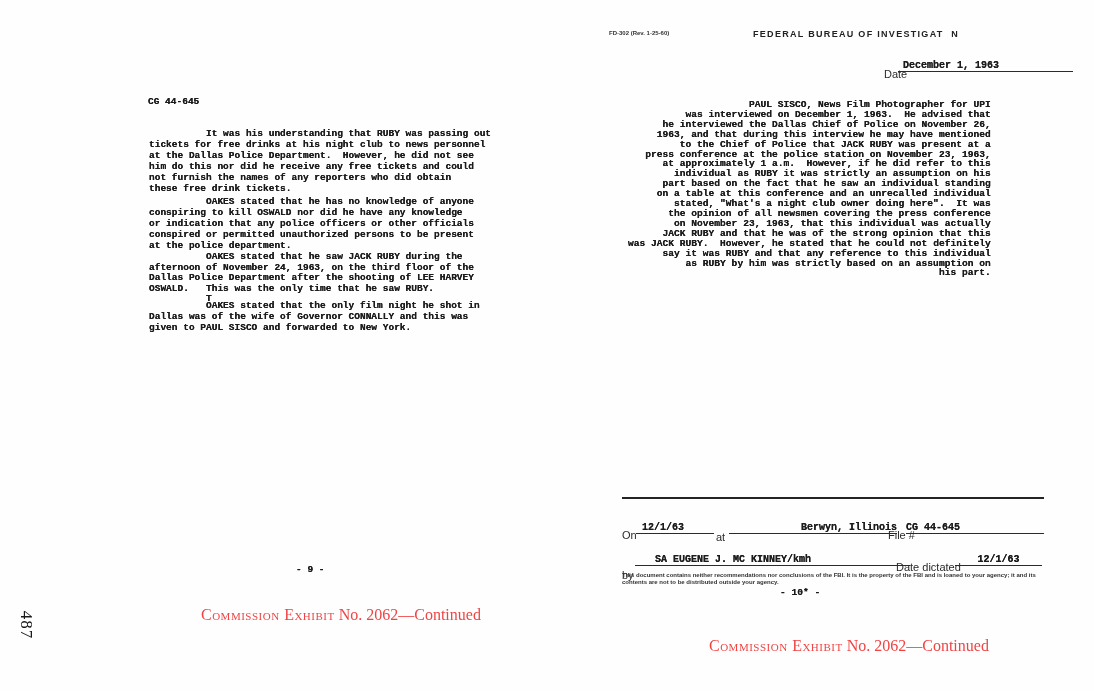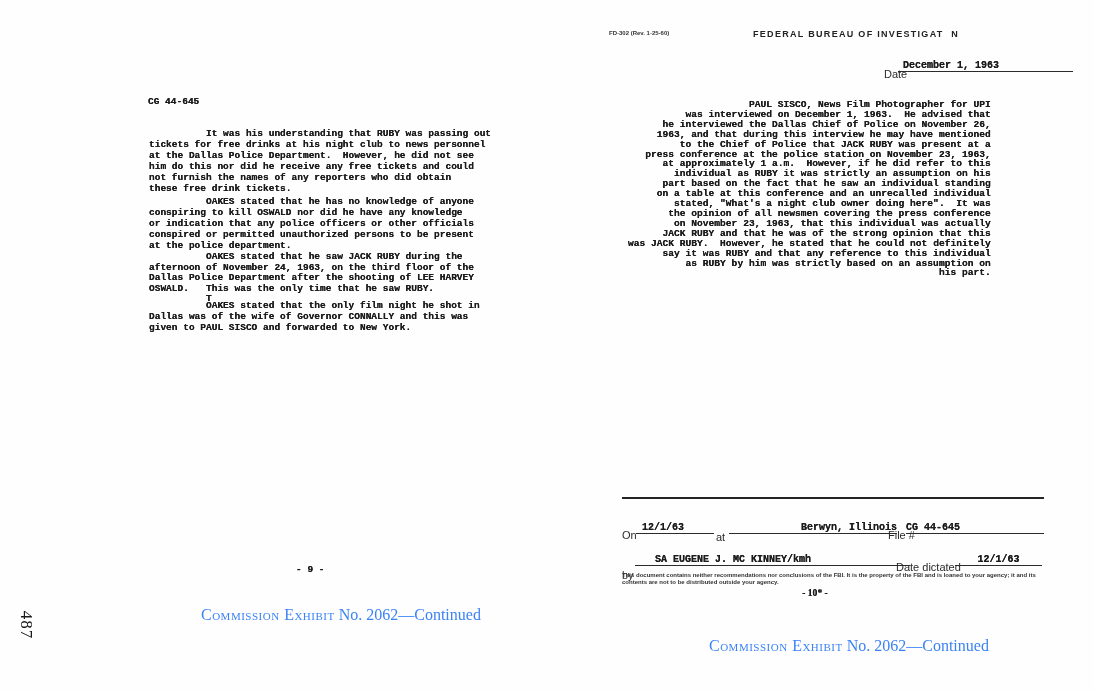--- a/index.html
+++ b/index.html
@@ -19,21 +19,21 @@
     color:#1c1c1c;
     white-space:pre;
     text-shadow:0 0 0.4px #1c1c1c;
   }
   .left-body{font-size:9.5px;line-height:11px;}
   .right-body{font-size:9.6px;line-height:9.9px;text-align:right;}
   .abs{position:absolute;}
   
   .caption{
     font-family:"Liberation Serif","DejaVu Serif",serif;
-    color:#3b82f6;
+    color:#ef4444;
     white-space:pre;
   }
   .caption .sc{font-variant:small-caps;letter-spacing:0.5px;}
   
   .formlbl{
     font-family:Liberation Sans, sans-serif;
     font-size:11px;
     color:#2a2a2a;
     white-space:pre;
   }
@@ -152,20 +152,20 @@
     <span class="abs fieldval" style="left:906px;top:522px;width:138px;">CG 44-645</span>
 
     <div class="abs formlbl" style="left:622px;top:561px;margin-top:8px;">by</div>
     <span class="abs fieldval" style="left:635px;top:554px;width:255px;padding-left:20px;">SA EUGENE J. MC KINNEY/kmh</span>
 
     <div class="abs formlbl" style="left:896px;top:561px;">Date dictated</div>
     <span class="abs fieldval" style="left:955px;top:554px;width:87px;text-align:center;">12/1/63</span>
 
     <div class="abs tinyprint" style="left:622px;top:572px;width:424px;line-height:6.5px;">This document contains neither recommendations nor conclusions of the FBI. It is the property of the FBI and is loaned to your agency; it and its contents are not to be distributed outside your agency.</div>
 
-    <div class="abs tw right-body" style="left:780px;top:588px;width:70px;text-align:center;font-family:Liberation Serif, serif;">- 10* -</div>
+    <div class="abs tw right-body" style="left:780px;top:588px;width:70px;text-align:left;">- 10* -</div>
 
     <div class="abs caption" style="left:685px;top:619px;font-size:16px;">
       <span class="sc">Commission Exhibit</span><span> No. 2062—Continued</span>
     </div>
   </section>
 
 </div>
 
 </body></html>

